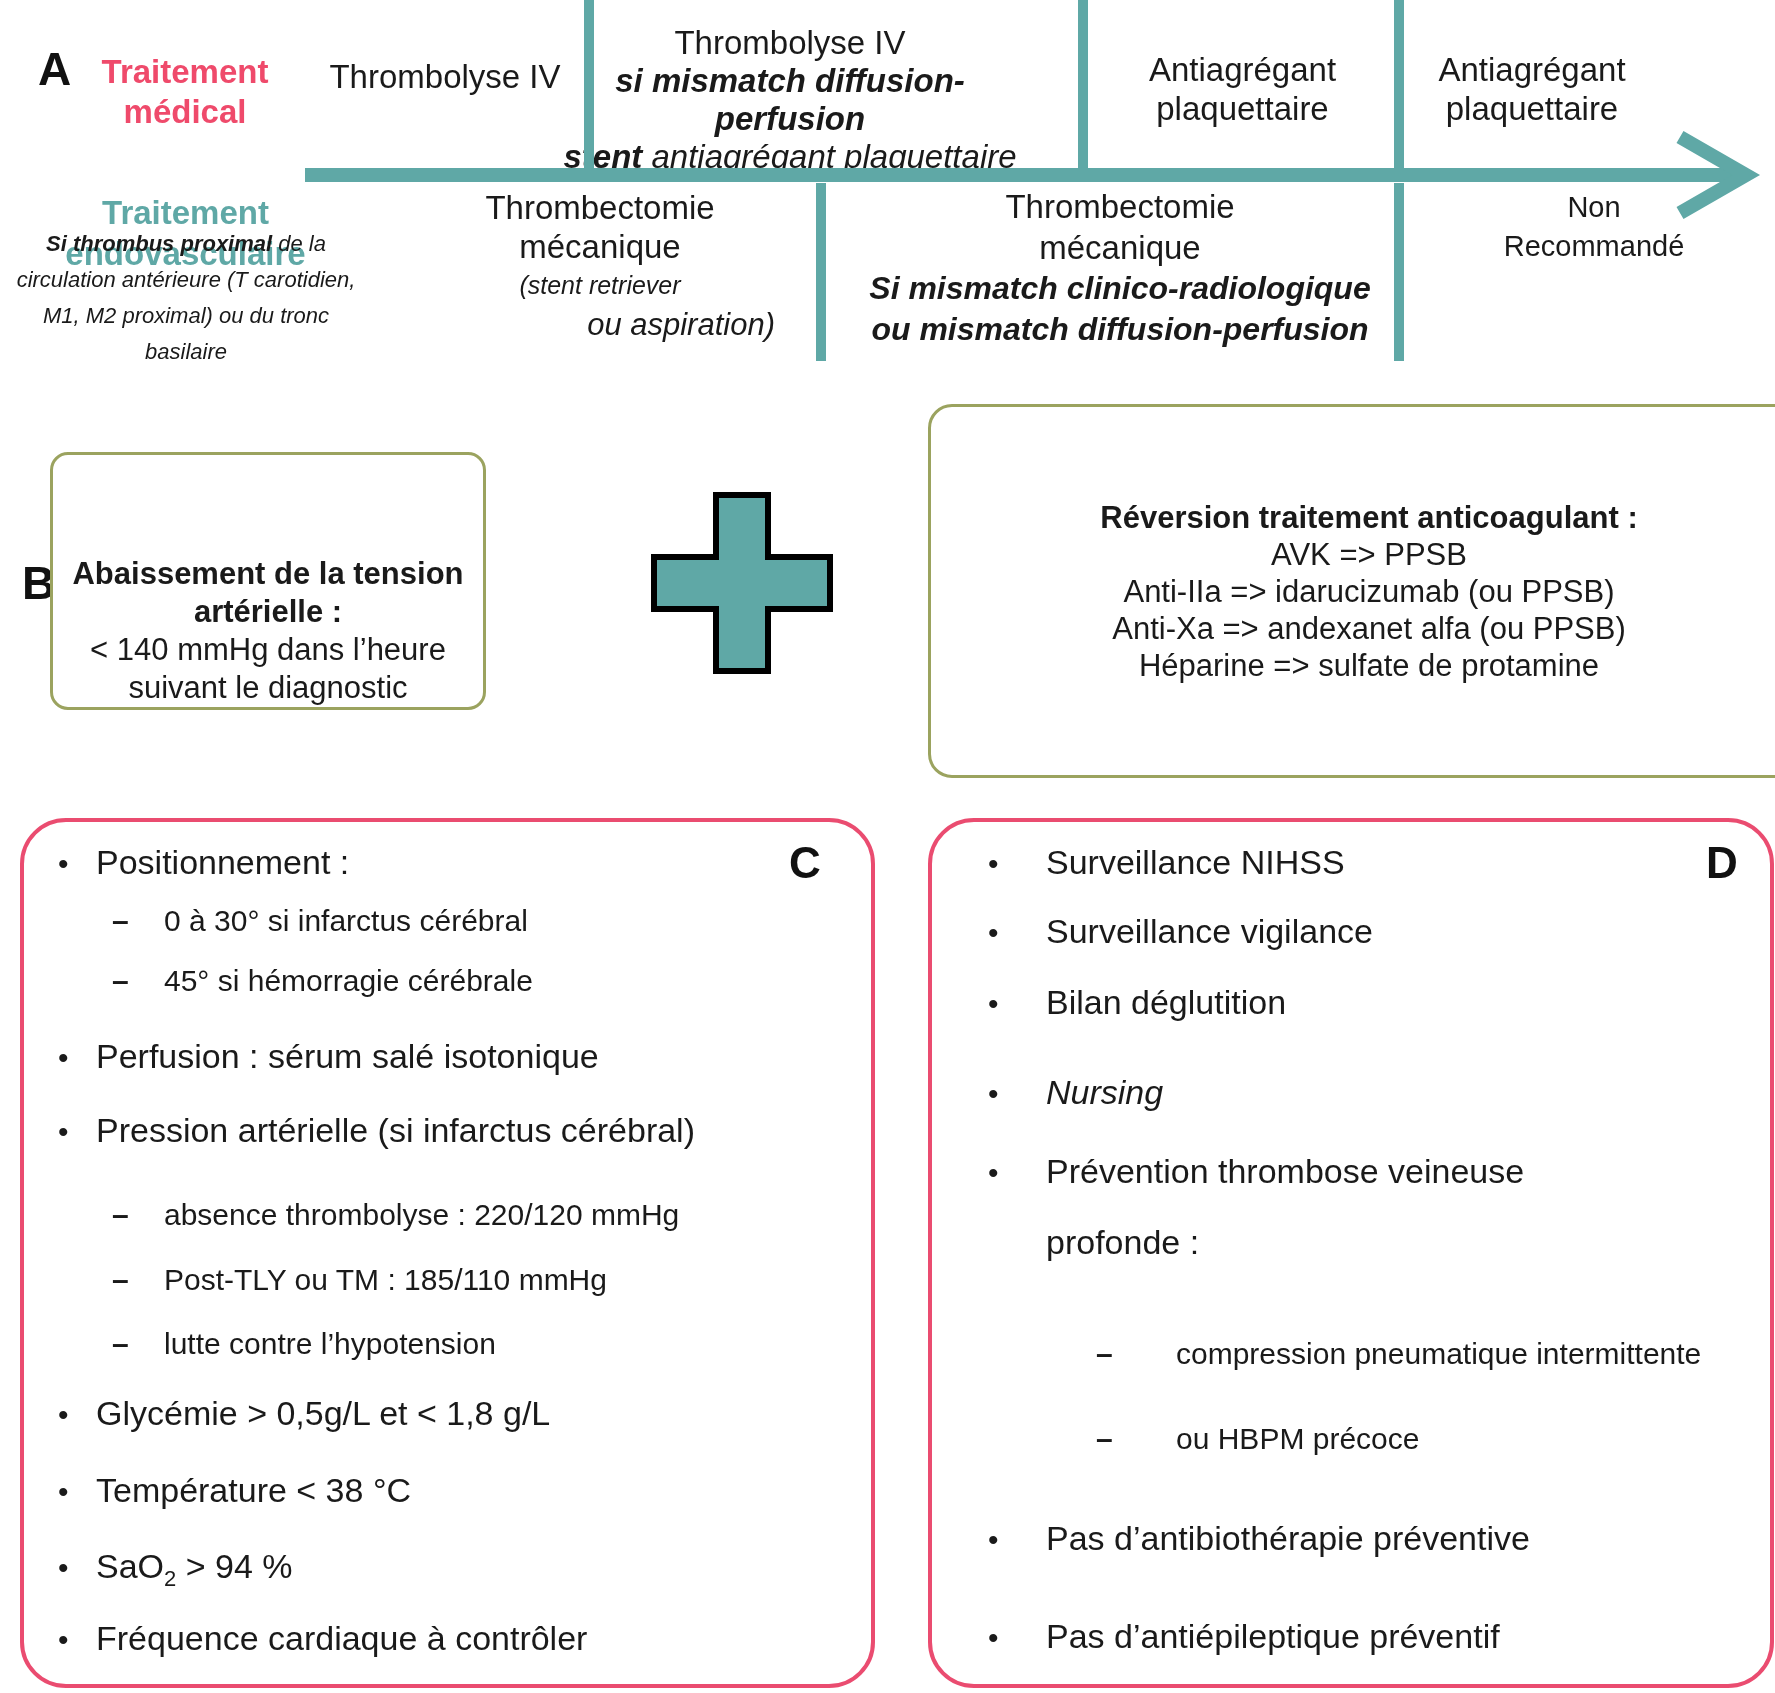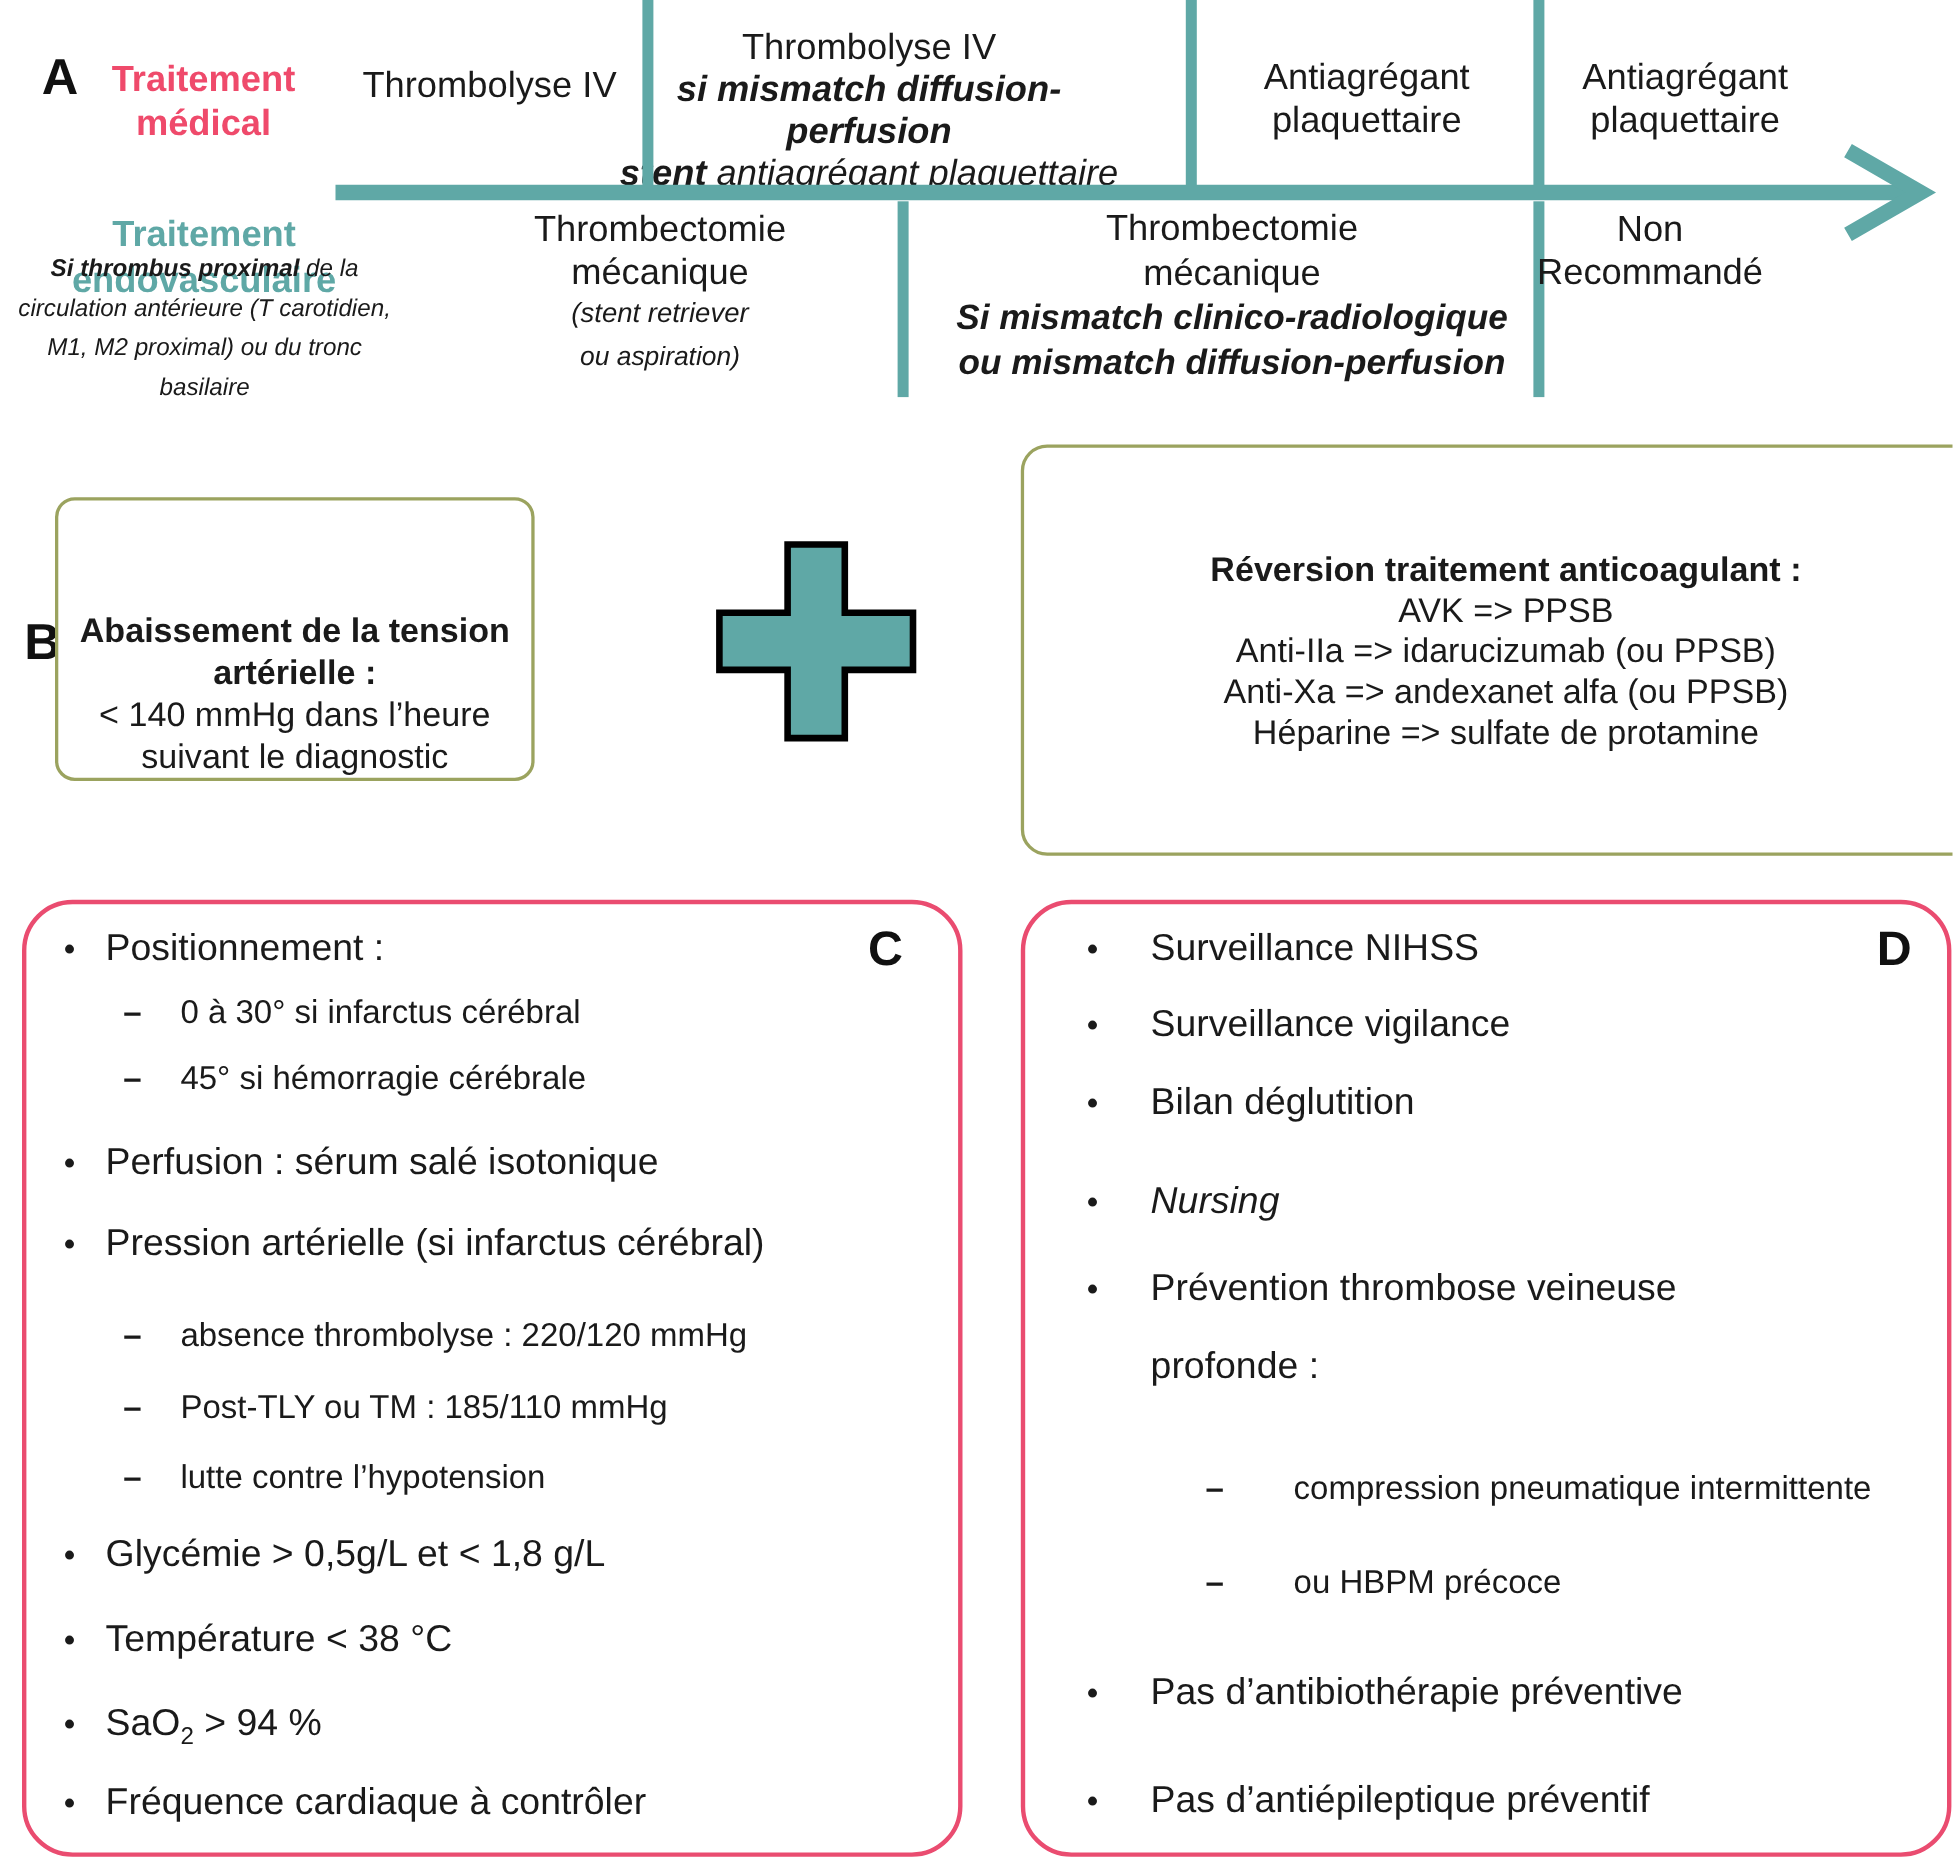--- a/index.html
+++ b/index.html
@@ -84,31 +84,31 @@
   </div>
 
   <div class="abs center" style="left:0;top:226px;width:372px;font-size:22px;line-height:36px;">
     <span class="bi">Si thrombus proximal</span><span class="it"> de la circulation antérieure (T carotidien, M1, M2 proximal) ou du tronc basilaire</span>
   </div>
 
   <div class="abs center" style="left:425px;top:188px;width:350px;font-size:33px;line-height:39px;">
     <div>Thrombectomie</div>
     <div>mécanique</div>
     <div class="it" style="font-size:25px;">(stent retriever</div>
-    <div class="it" style="font-size:24px;">ou aspiration)</div>
+    <div class="it" style="font-size:31px;text-align:right;">ou aspiration)</div>
   </div>
 
   <div class="abs center" style="left:855px;top:186px;width:530px;font-size:33px;line-height:41px;">
     <div>Thrombectomie</div>
     <div>mécanique</div>
     <div class="bi" style="font-size:32px;">Si mismatch clinico-radiologique</div>
     <div class="bi" style="font-size:32px;">ou mismatch diffusion-perfusion</div>
   </div>
 
-  <div class="abs center" style="left:1375px;top:188px;width:250px;font-size:33px;line-height:39px;">
+  <div class="abs center" style="left:1469px;top:188px;width:250px;font-size:29px;line-height:39px;">
     <div>Non</div>
     <div>Recommandé</div>
   </div>
 
   <div class="abs big-letter" style="left:22px;top:556px;">B</div>
 
   <div class="abs olive-box" style="left:50px;top:452px;width:436px;height:258px;align-items:flex-end;">
     <div class="center bx-text" style="line-height:38px;">
       <div style="font-weight:bold;">Abaissement de la tension</div>
       <div style="font-weight:bold;">artérielle :</div>

